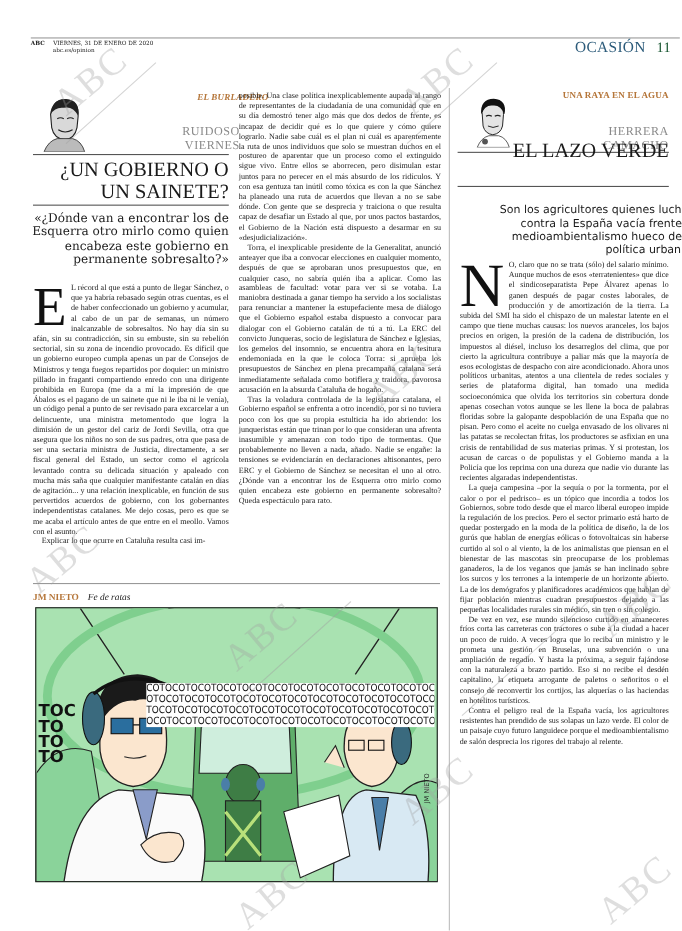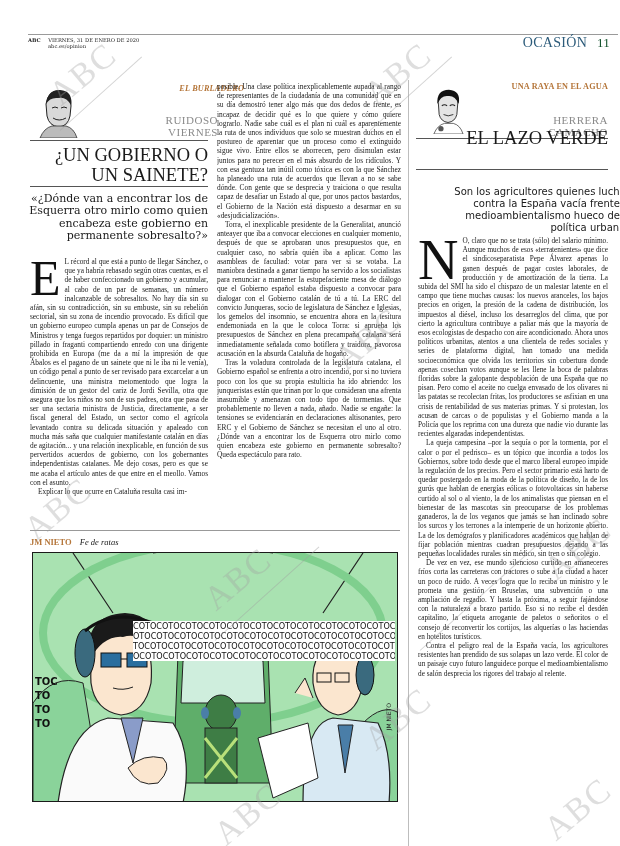--- a/index.html
+++ b/index.html
@@ -27,21 +27,21 @@
 
   .portrait { position: absolute; width: 40px; height: 52px; }
   .vrule { position: absolute; width: 1px; background: #bdbdbd; }
 
   .cartoon-header { position: absolute; left: 30px; top: 537px; font-family: "Liberation Serif", serif; font-size: 8.5px; }
   .cartoon-header .artist { color: #b5763a; font-weight: bold; margin-right: 6px; }
   .cartoon-header .title { font-style: italic; color: #1a1a1a; }
   .cartoon { position: absolute; left: 32px; top: 552px; width: 366px; height: 250px; background: #a9e2b1; border: 1.5px solid #1a1a1a; overflow: hidden; }
   .bubble { position: absolute; left: 4px; top: 18px; width: 355px; background: #fff; border: 1.2px solid #222; border-radius: 4px; padding: 2px 5px; font-family: "DejaVu Sans", sans-serif; font-size: 8.3px; line-height: 10px; letter-spacing: 0.1px; color: #111; }
   .noise { position: absolute; left: 100px; top: 68px; width: 262px; font-family: "DejaVu Sans Condensed", "DejaVu Sans", sans-serif; font-size: 9px; line-height: 10px; color: #111; white-space: nowrap; overflow: hidden; background: #fff; }
-  .noise-left { position: absolute; left: 2px; top: 86px; font-family: "DejaVu Sans", sans-serif; font-size: 10px; line-height: 14px; font-weight: bold; color: #111; width: 22px; margin-top: 36px; }
+  .noise-left { position: absolute; left: 2px; top: 86px; font-family: "DejaVu Sans", sans-serif; font-size: 15px; line-height: 14px; font-weight: bold; color: #111; width: 22px; }
   .signature { position: absolute; right: 12px; top: 150px; transform: rotate(-90deg); transform-origin: right top; font-family: "DejaVu Sans", sans-serif; font-size: 6px; color: #222; }
 
   .watermark { position: absolute; font-family: "Liberation Serif", serif; font-size: 34px; color: rgba(160,160,160,0.35); transform: rotate(-40deg); pointer-events: none; letter-spacing: 2px; }
   .wm-line { position: absolute; height: 1px; background: rgba(160,160,160,0.45); transform-origin: left center; pointer-events: none; }
 </style>
 </head>
 <body>
 
 <div class="topline"></div>
 <div class="masthead-left">

